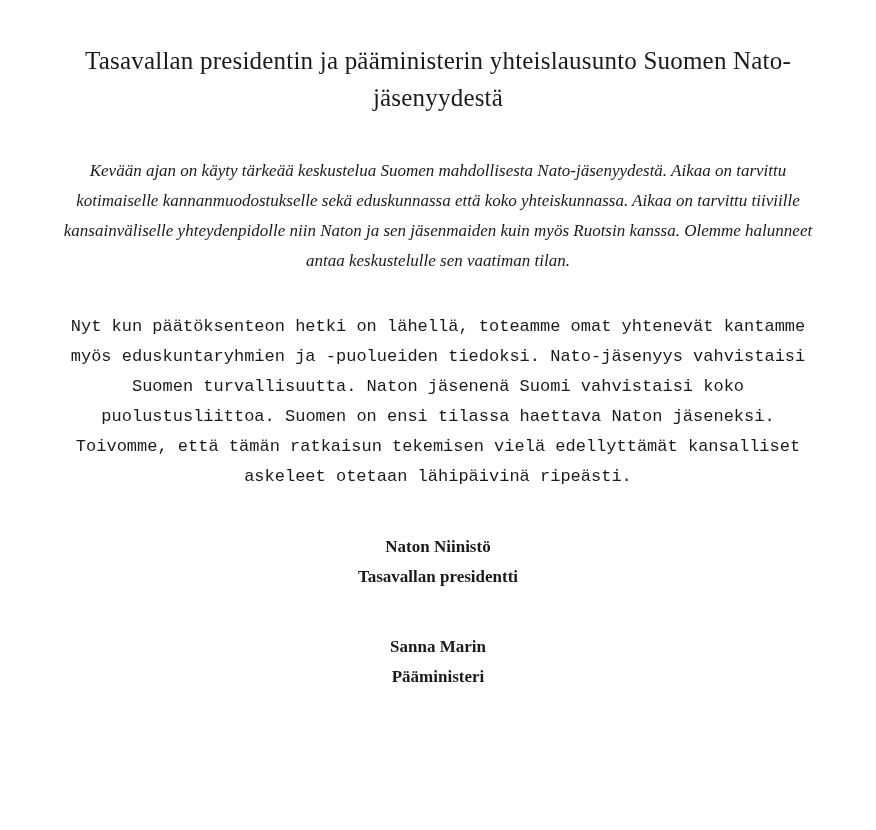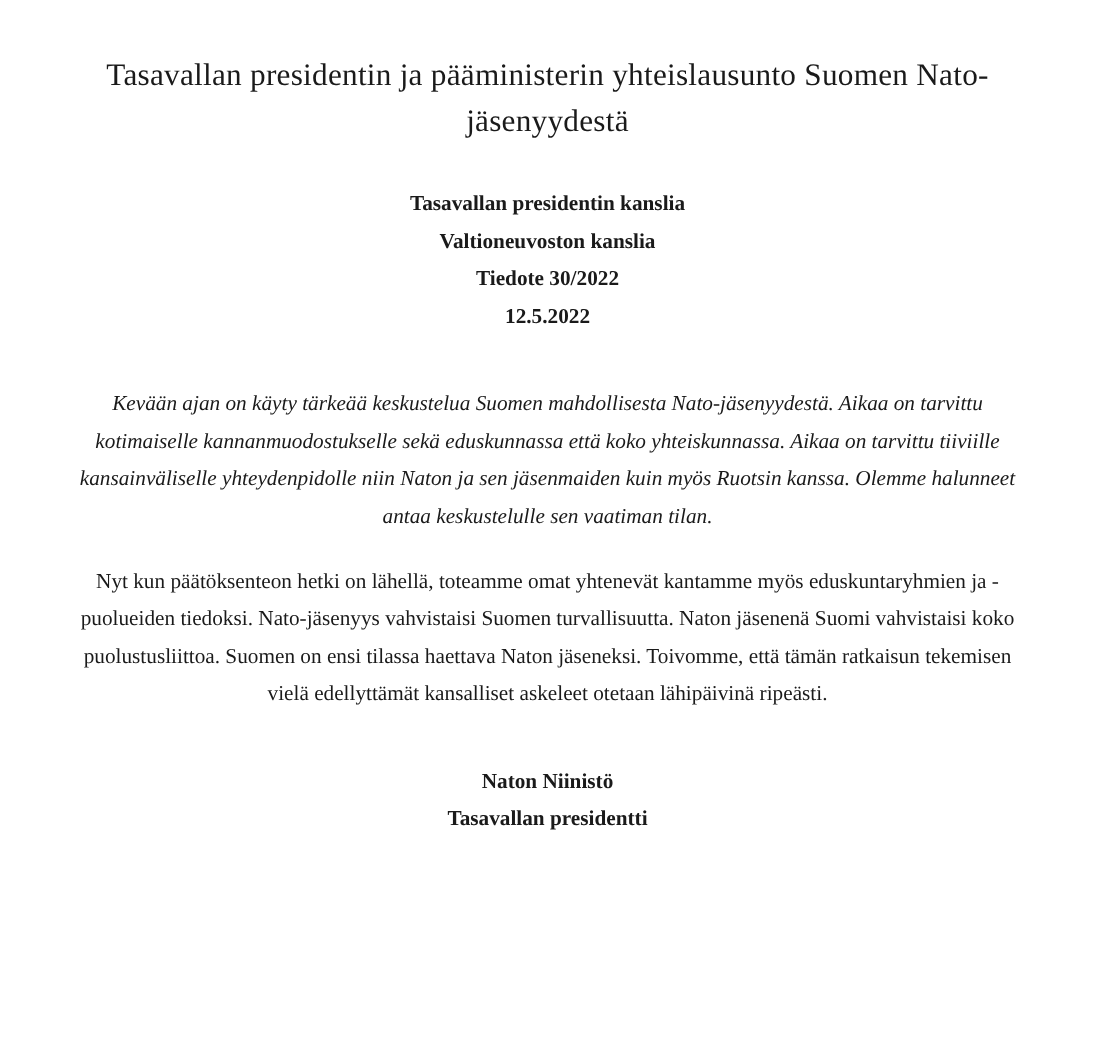--- a/index.html
+++ b/index.html
@@ -36,50 +36,48 @@
     line-height: 30px;
   }
   .body-paragraph {
     font-size: 17px;
     font-weight: 400;
     line-height: 30px;
     margin: 0 auto;
     max-width: 764px;
   }
   .para-1 { margin-top: 40px; font-style: italic; }
-  .para-2 { margin-top: 22px; }
+  .para-2 { margin-top: 36px; font-family: Liberation Mono, monospace; }
   .signature-block { margin-top: 40px; }
   .signature-name {
     font-size: 17px;
     font-weight: 700;
     line-height: 30px;
   }
   .signature-title {
     font-size: 17px;
     font-weight: 700;
     line-height: 30px;
   }
 </style>
 </head>
 <body>
 
 <div class="page">
 
   <h1 class="doc-title">Tasavallan presidentin ja pääministerin yhteislausunto Suomen Nato-jäsenyydestä</h1>
 
-  <div class="header-block">
-    <div class="header-line">Tasavallan presidentin kanslia</div>
-    <div class="header-line">Valtioneuvoston kanslia</div>
-    <div class="header-line">Tiedote 30/2022</div>
-    <div class="header-line">12.5.2022</div>
-  </div>
 
   <p class="body-paragraph para-1">Kevään ajan on käyty tärkeää keskustelua Suomen mahdollisesta Nato-jäsenyydestä. Aikaa on tarvittu kotimaiselle kannanmuodostukselle sekä eduskunnassa että koko yhteiskunnassa. Aikaa on tarvittu tiiviille kansainväliselle yhteydenpidolle niin Naton ja sen jäsenmaiden kuin myös Ruotsin kanssa. Olemme halunneet antaa keskustelulle sen vaatiman tilan.</p>
 
   <p class="body-paragraph para-2">Nyt kun päätöksenteon hetki on lähellä, toteamme omat yhtenevät kantamme myös eduskuntaryhmien ja -puolueiden tiedoksi. Nato-jäsenyys vahvistaisi Suomen turvallisuutta. Naton jäsenenä Suomi vahvistaisi koko puolustusliittoa. Suomen on ensi tilassa haettava Naton jäseneksi. Toivomme, että tämän ratkaisun tekemisen vielä edellyttämät kansalliset askeleet otetaan lähipäivinä ripeästi.</p>
 
   <div class="signature-block">
     <div class="signature-name">Naton Niinistö</div>
     <div class="signature-title">Tasavallan presidentti</div>
   </div>
 
+  <div class="signature-block">
+    <div class="signature-name">Sanna Marin</div>
+    <div class="signature-title">Pääministeri</div>
+  </div>
 
 </div>
 
 </body></html>

